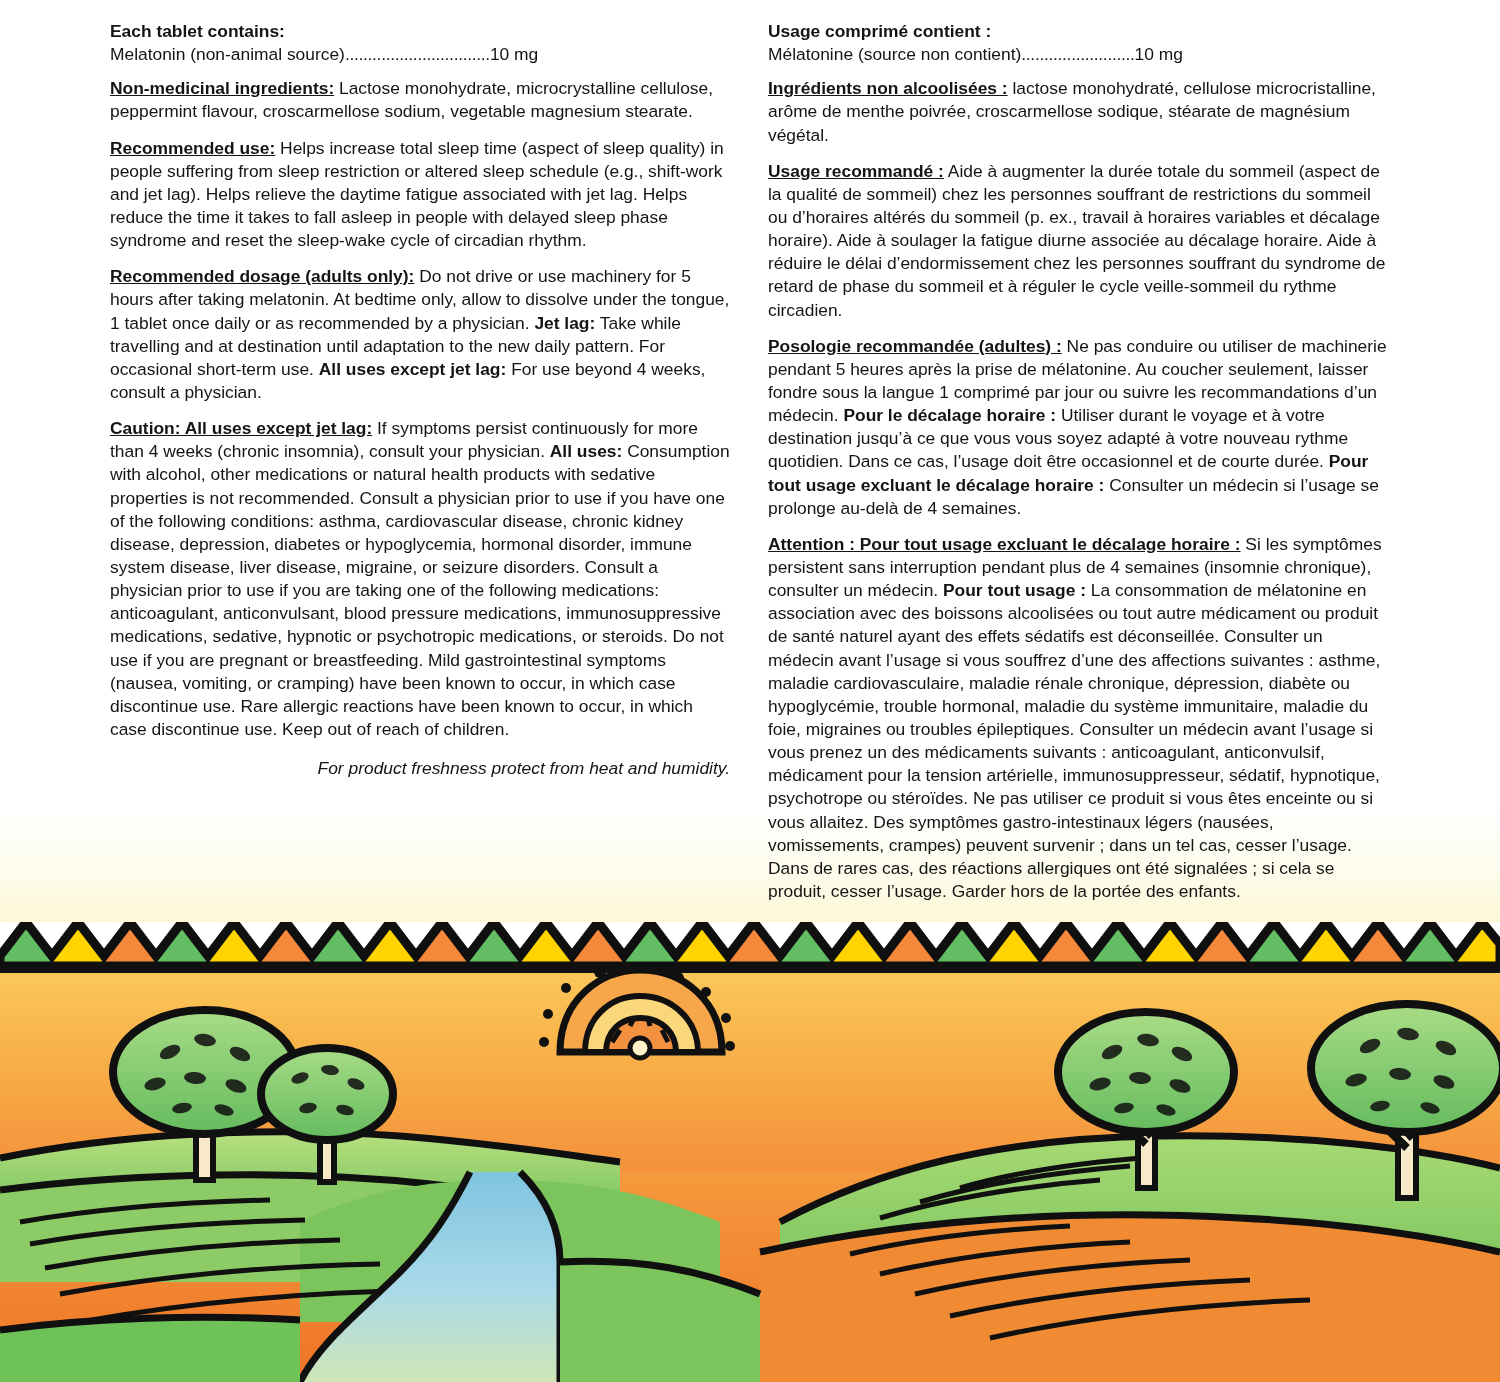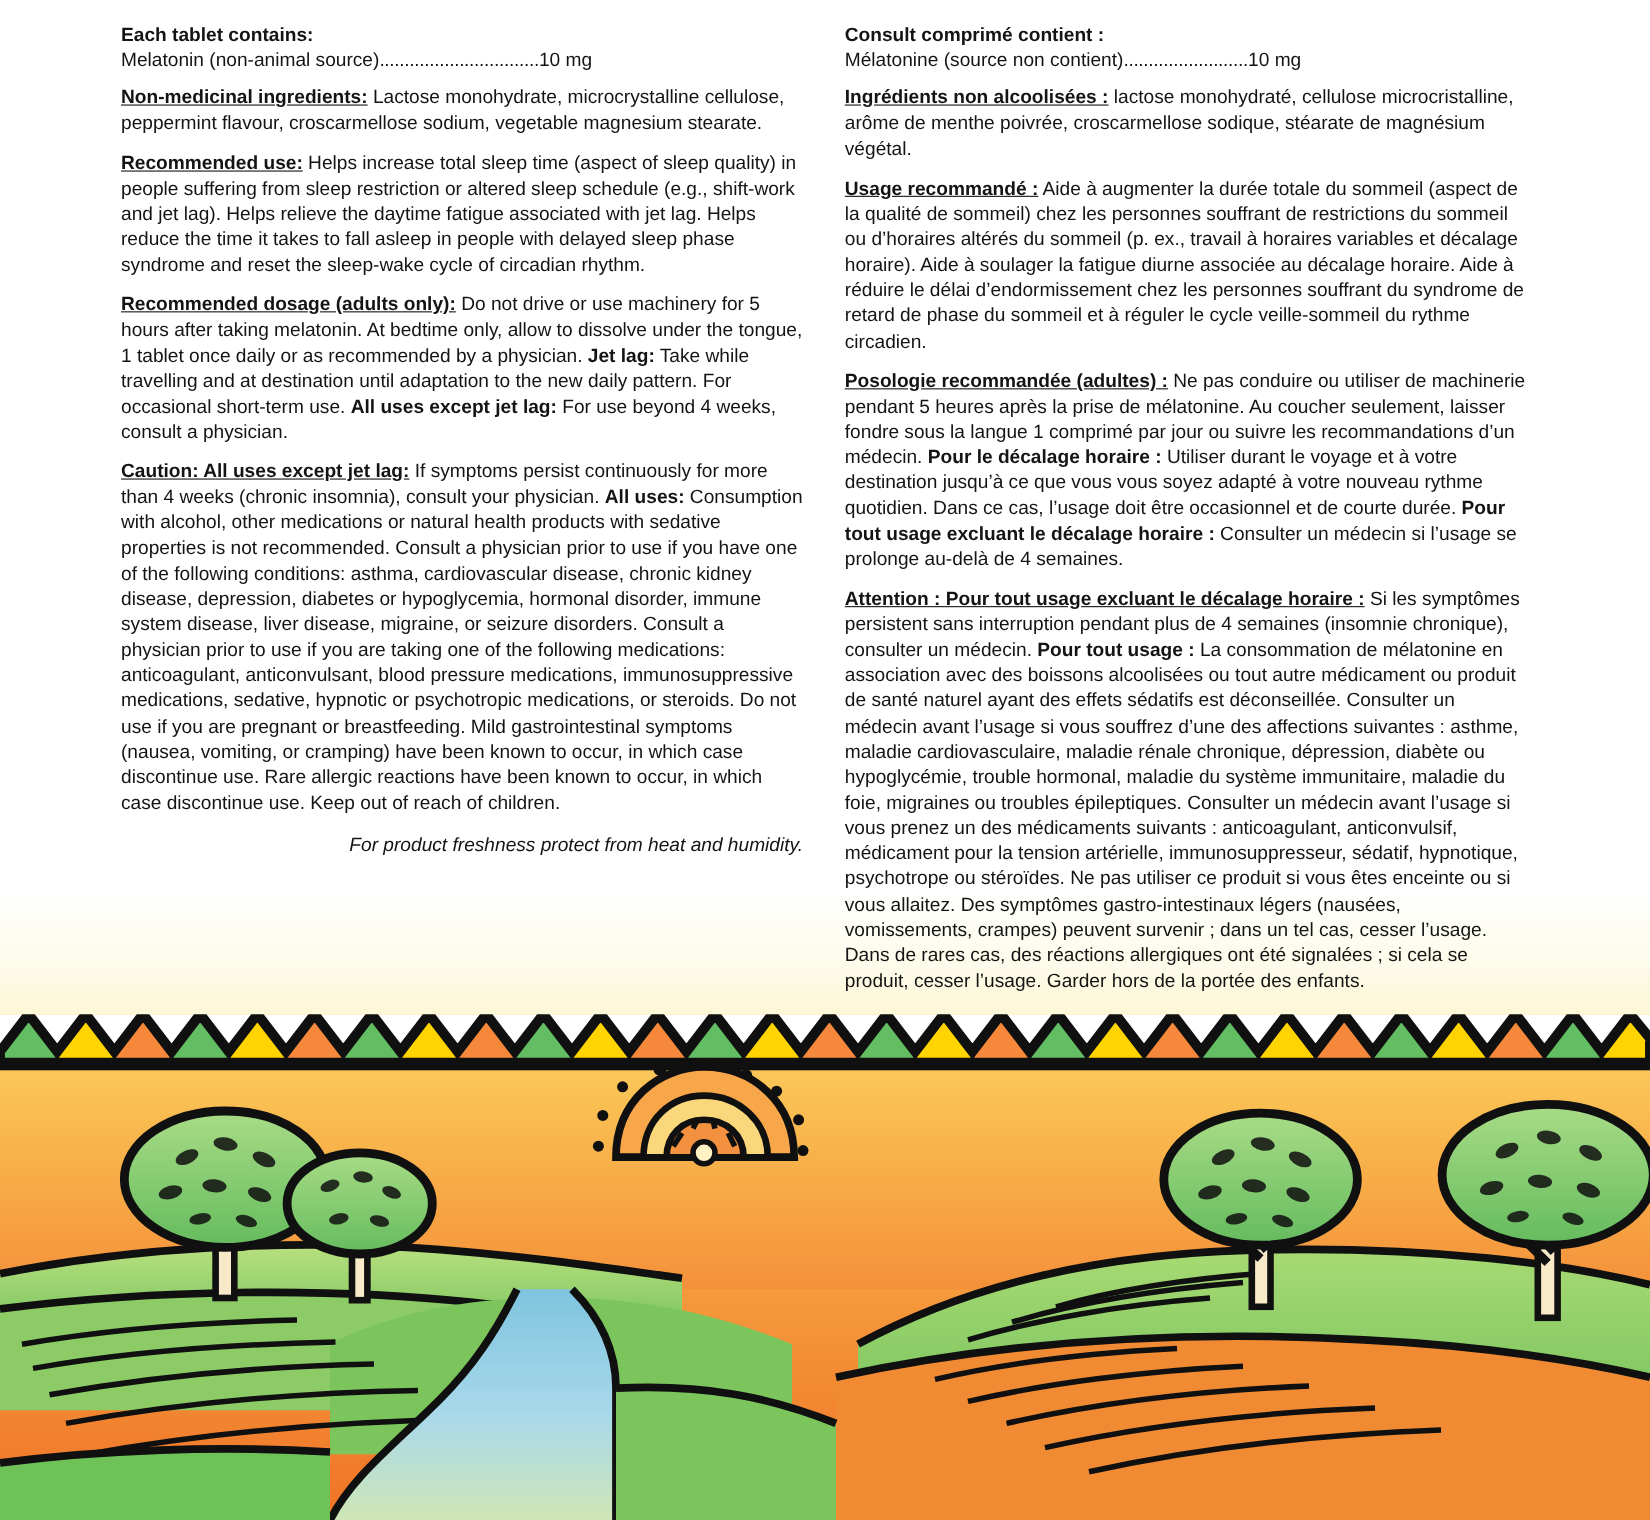--- a/index.html
+++ b/index.html
@@ -116,21 +116,21 @@
       <p class="para">
         <span class="lead">Caution: All uses except jet lag:</span><span> If symptoms persist continuously for more than 4 weeks (chronic insomnia), consult your physician. </span><span class="b">All uses:</span><span> Consumption with alcohol, other medications or natural health products with sedative properties is not recommended. Consult a physician prior to use if you have one of the following conditions: asthma, cardiovascular disease, chronic kidney disease, depression, diabetes or hypoglycemia, hormonal disorder, immune system disease, liver disease, migraine, or seizure disorders. Consult a physician prior to use if you are taking one of the following medications: anticoagulant, anticonvulsant, blood pressure medications, immunosuppressive medications, sedative, hypnotic or psychotropic medications, or steroids. Do not use if you are pregnant or breastfeeding. Mild gastrointestinal symptoms (nausea, vomiting, or cramping) have been known to occur, in which case discontinue use. Rare allergic reactions have been known to occur, in which case discontinue use. Keep out of reach of children.</span>
       </p>
 
       <p class="freshness">For product freshness protect from heat and humidity.</p>
     </div>
 
     <div class="col col-fr">
 
       <p class="para tight">
-        <span class="b">Consult comprimé contient :</span><br>
+        <span class="b">Usage comprimé contient :</span><br>
         <span>Mélatonine (source non contient)</span><span class="dots">.........................</span><span>10 mg</span>
       </p>
 
       <p class="para">
         <span class="lead">Ingrédients non alcoolisées :</span><span> lactose monohydraté, cellulose microcristalline, arôme de menthe poivrée, croscarmellose sodique, stéarate de magnésium végétal.</span>
       </p>
 
       <p class="para">
         <span class="lead">Usage recommandé :</span><span> Aide à augmenter la durée totale du sommeil (aspect de la qualité de sommeil) chez les personnes souffrant de restrictions du sommeil ou d’horaires altérés du sommeil (p. ex., travail à horaires variables et décalage horaire). Aide à soulager la fatigue diurne associée au décalage horaire. Aide à réduire le délai d’endormissement chez les personnes souffrant du syndrome de retard de phase du sommeil et à réguler le cycle veille-sommeil du rythme circadien.</span>
       </p>

